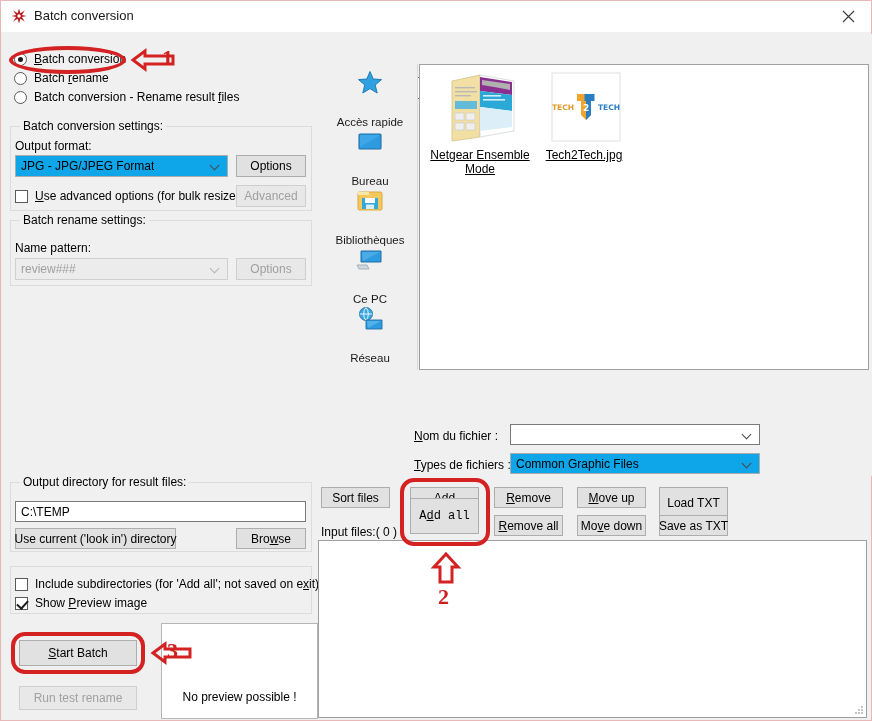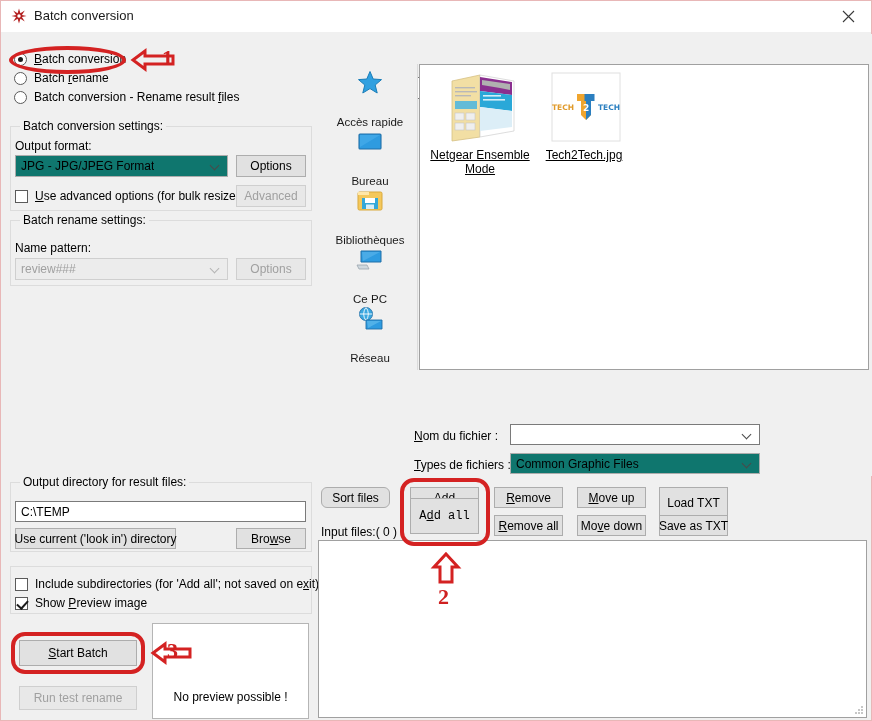--- a/index.html
+++ b/index.html
@@ -86,21 +86,21 @@
   .btn{
     position:absolute;box-sizing:border-box;
     background:#e1e1e1;border:1px solid #adadad;
     display:flex;align-items:center;justify-content:center;
     font-size:12px;color:#000;cursor:default;white-space:nowrap;
   }
   .btn.disabled{color:#a0a0a0;background:#e8e8e8;border-color:#cfcfcf;}
 
   .combo{
     position:absolute;box-sizing:border-box;
-    background:#0f766e;border:1px solid #acacac;
+    background:#0ea5e9;border:1px solid #acacac;
     display:flex;align-items:center;
     font-size:12px;padding-left:5px;cursor:default;
   }
   .combo.white{background:#fff;border:1px solid #7a7a7a;}
   .combo.disabled{background:#ececec;border-color:#cfcfcf;color:#a0a0a0;}
   .combo .arrow{
     position:absolute;right:7px;top:50%;
     width:9px;height:9px;margin-top:-5px;
   }
   .combo .arrow:before{
@@ -168,21 +168,21 @@
   
   .listbox{
     position:absolute;left:317px;top:539px;width:549px;height:178px;
     background:#fff;border:1px solid #a0a0a0;box-sizing:border-box;
   }
   .grip{
     position:absolute;right:2px;bottom:2px;width:12px;height:12px;
     opacity:.55;
   }
   .preview-pane{
-    position:absolute;left:151px;top:622px;width:157px;height:96px;
+    position:absolute;left:160px;top:622px;width:157px;height:96px;
     background:#fff;border:1px solid #b5b5b5;box-sizing:border-box;
     display:flex;align-items:flex-end;justify-content:center;text-align:right;
   }
   .preview-pane .msg{font-size:12px;margin-bottom:14px;color:#000;}
 </style>
 </head>
 <body>
 
 <div class="win">
 
@@ -414,21 +414,21 @@
       <span class="val"></span>
       <span class="arrow"></span>
     </div>
     <span class="lbl" style="left:96px;top:424px;"><u>T</u>ypes de fichiers :</span>
     <div class="combo" style="left:192px;top:419px;width:250px;height:21px;">
       <span class="val">Common Graphic Files</span>
       <span class="arrow"></span>
     </div>
   </div>
 
-  <div class="btn" style="left:320px;top:486px;width:69px;height:21px;border-radius:6px;">Sort files</div>
+  <div class="btn" style="left:320px;top:486px;width:69px;height:21px;">Sort files</div>
   <span class="lbl" style="left:320px;top:524px;">Input files:( 0 )</span>
 
   <div class="btn" style="left:409px;top:486px;width:69px;height:21px;"><u>A</u>dd</div>
   <div class="btn" style="left:409px;top:497px;width:69px;height:36px;font-family:Liberation Mono, monospace;">A<u>d</u>d all</div>
 
   <div class="btn" style="left:493px;top:486px;width:69px;height:21px;"><u>R</u>emove</div>
   <div class="btn" style="left:493px;top:514px;width:69px;height:21px;"><u>R</u>emove all</div>
 
   <div class="btn" style="left:576px;top:486px;width:69px;height:21px;"><u>M</u>ove up</div>
   <div class="btn" style="left:576px;top:514px;width:69px;height:21px;">Mo<u>v</u>e down</div>

